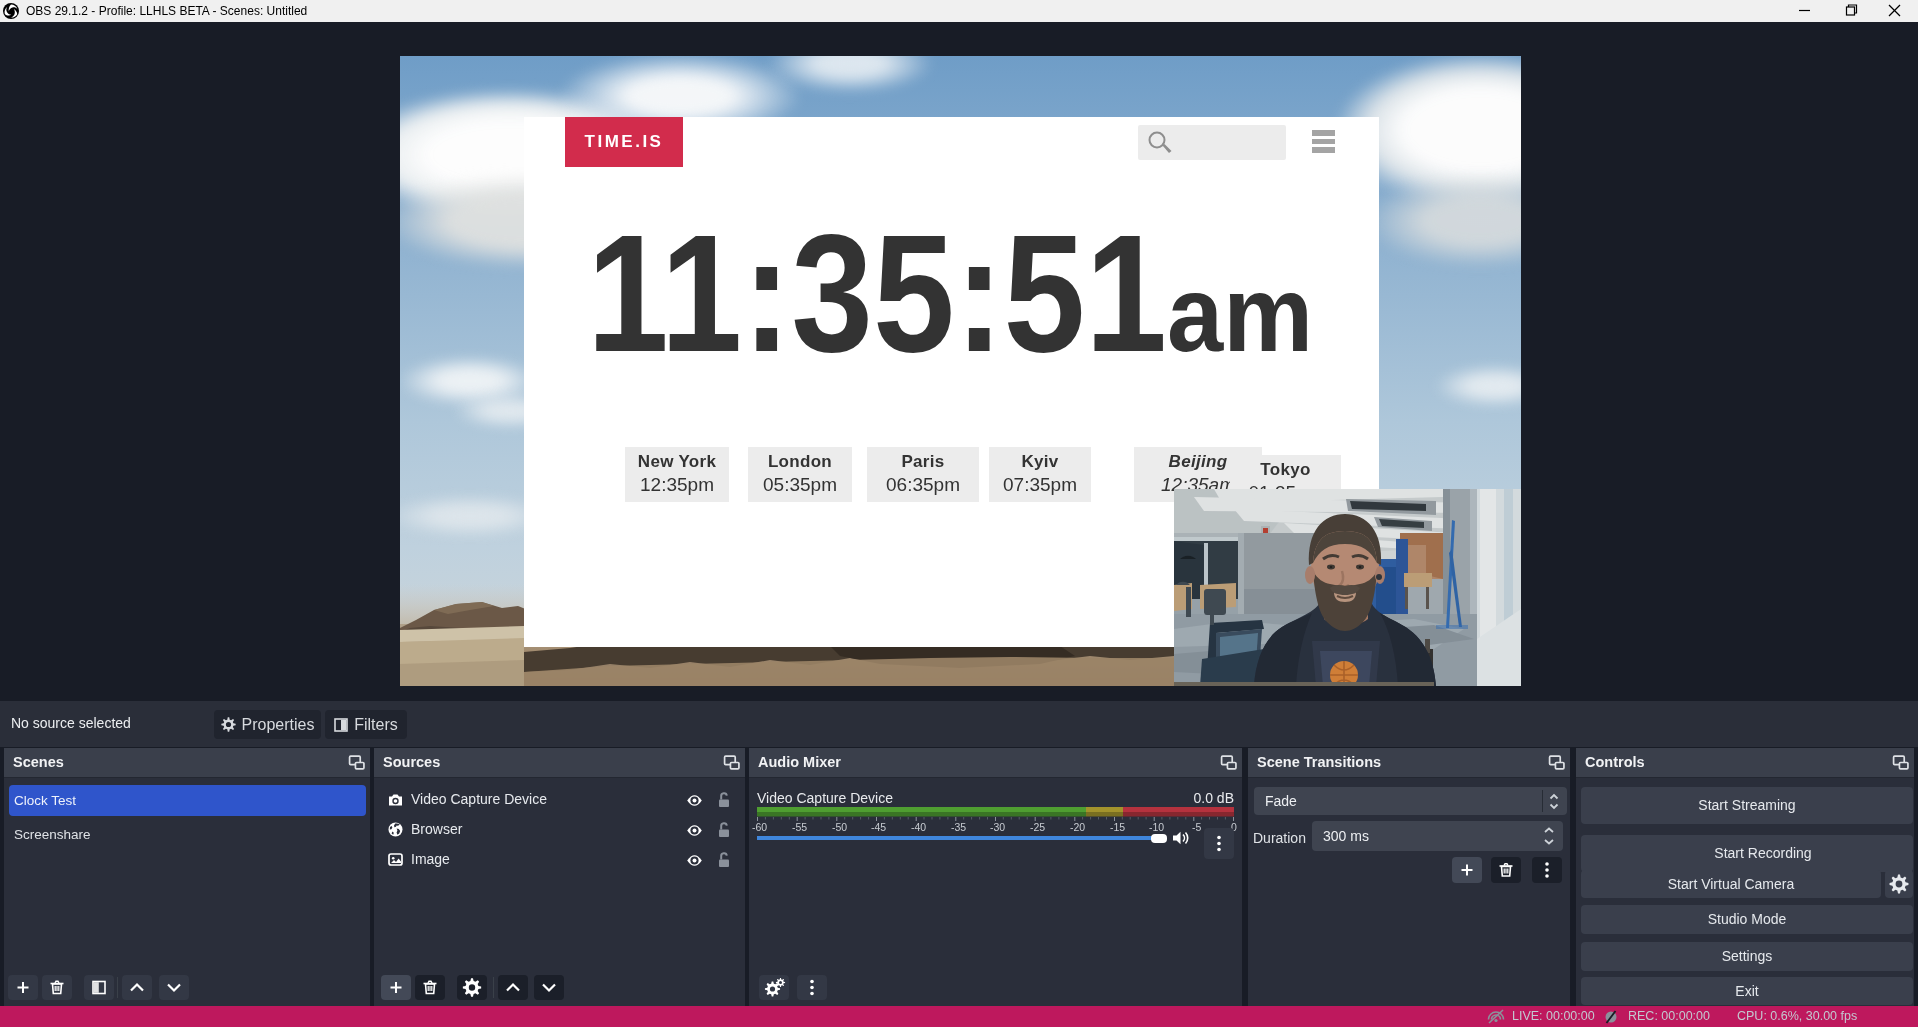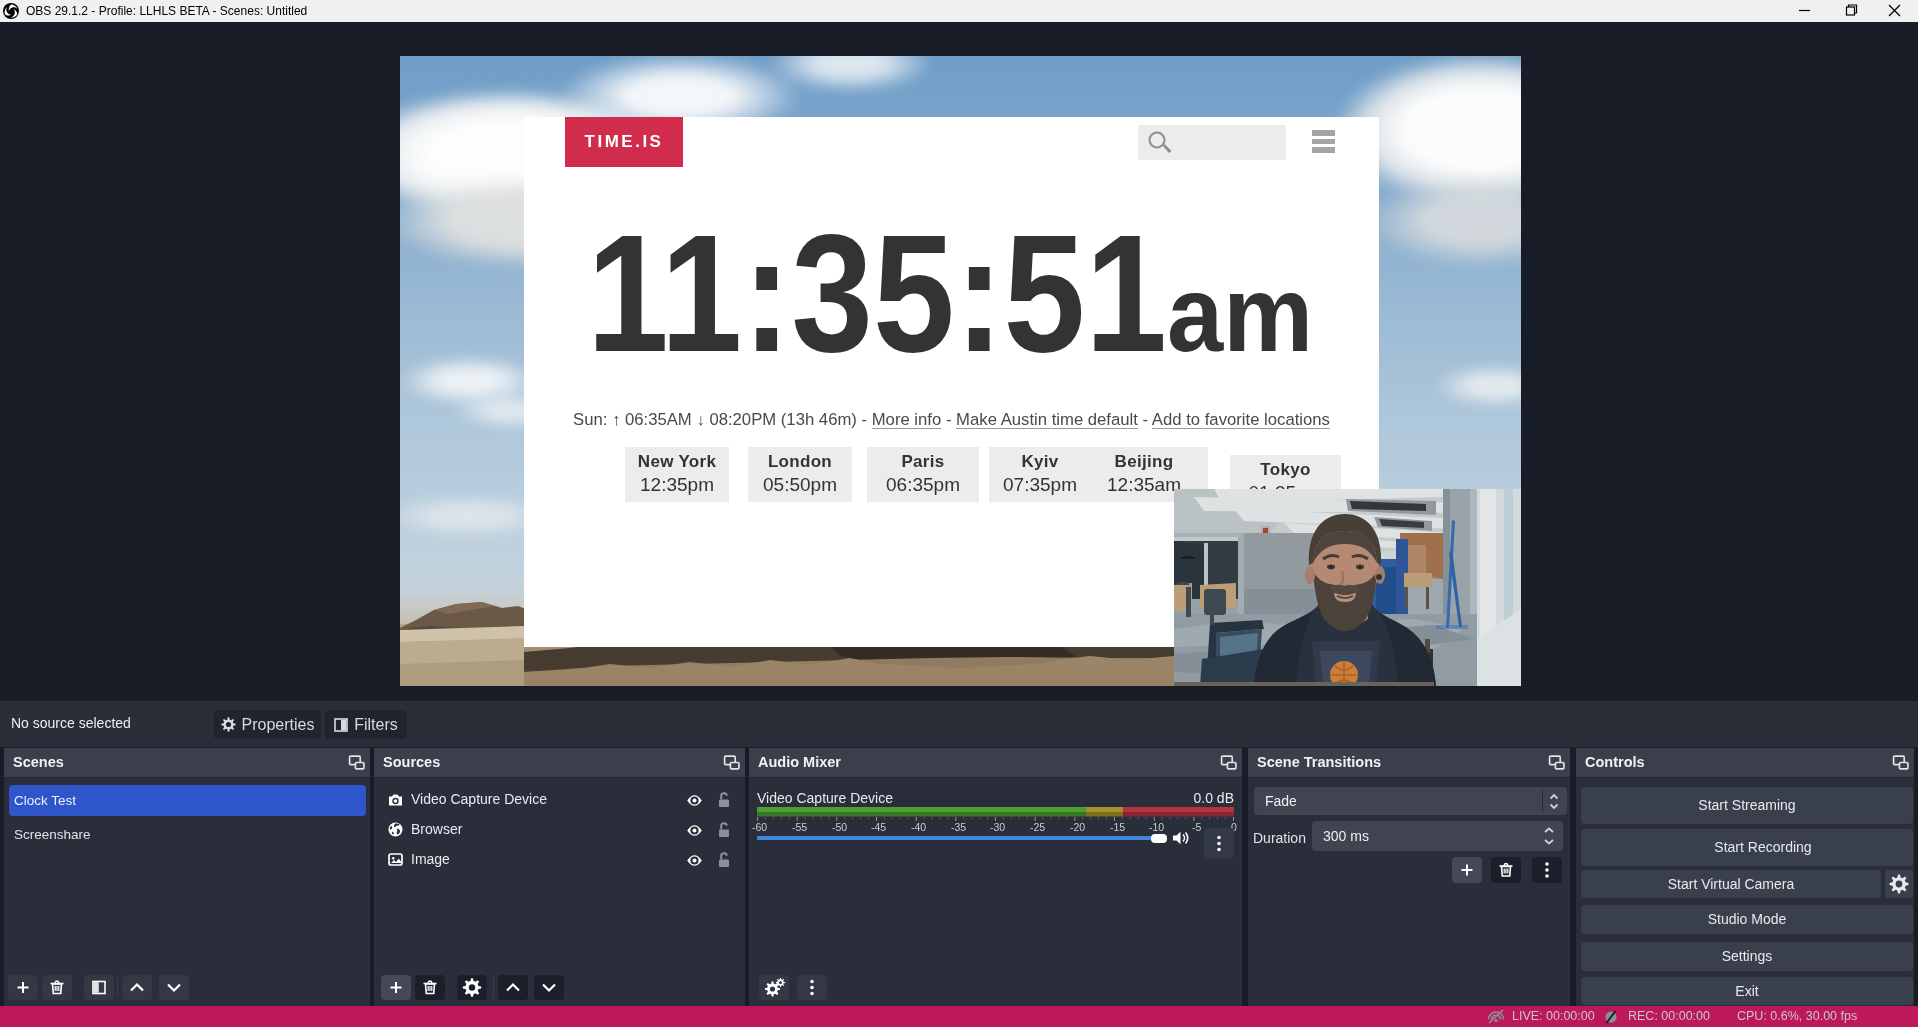--- a/index.html
+++ b/index.html
@@ -114,38 +114,37 @@
           </div>
         <div class="abs" id="hamb">
             <div></div>
             <div></div>
             <div></div>
           </div>
         <svg class="abs" style="left:0;top:0;" width="855" height="530" viewBox="0 0 855 530">
           <text x="63" y="234" textLength="580" lengthAdjust="spacingAndGlyphs" font-family="Liberation Sans" font-weight="bold" font-size="167" fill="#333333">11:35:51</text>
           <text x="643" y="234" textLength="146" lengthAdjust="spacingAndGlyphs" font-family="Liberation Sans" font-weight="bold" font-size="107" fill="#333333">am</text>
         </svg>
-        <div class="abs" id="sunline">Sun: ↑ 06:35AM ↓ 08:20PM (13h 46m) - <u>More info</u> - <u>Make Austin time default</u> - <u>Add to favorite locations</u></div>
         <div class="citybox" style="left:101px; width:104px; height:55px;">
             <div class="cityname">New York</div>
             <div class="citytime">12:35pm</div>
           </div>
         <div class="citybox" style="left:224px; width:104px; height:55px;">
             <div class="cityname">London</div>
-            <div class="citytime">05:50pm</div>
+            <div class="citytime">05:35pm</div>
           </div>
         <div class="citybox" style="left:343px; width:112px; height:55px;">
             <div class="cityname">Paris</div>
             <div class="citytime">06:35pm</div>
           </div>
         <div class="citybox" style="left:465px; width:102px; height:55px;">
             <div class="cityname">Kyiv</div>
             <div class="citytime">07:35pm</div>
           </div>
-        <div class="citybox" style="left:556px; width:128px; height:55px;">
+        <div class="citybox" style="left:610px; width:128px; height:55px;font-style:italic;">
             <div class="cityname">Beijing</div>
             <div class="citytime">12:35am</div>
           </div>
         <div class="citybox" style="left:706px; width:111px; height:55px;margin-top:8px;">
             <div class="cityname">Tokyo</div>
             <div class="citytime">01:35am</div>
           </div>
       </div>
       <svg class="abs" id="webcam" style="left:774px;top:433px;" width="347" height="197" viewBox="0 0 347 197">
         <rect x="0" y="0" width="347" height="197" fill="#a9b1b7"></rect>
@@ -556,21 +555,21 @@
             <circle cx="15" cy="19" r="1.8"></circle>
           </g>
         </svg></div>
   </div>
   <div class="panel" id="p-controls" style="left:1576px; top:748px; width:338px; height:259px;">
     <div class="phead">Controls<svg class="popout" viewBox="0 0 16 14">
           <rect x="1.5" y="1" width="10" height="8" rx="1" fill="none" stroke="#dfe2e6" stroke-width="1.6"></rect>
           <rect x="7" y="7" width="8" height="6" rx="1" fill="#3a3f4b" stroke="#dfe2e6" stroke-width="1.6"></rect>
         </svg></div>
     <div class="ctlbtn" style="top:39px;height:37px;line-height:37px;">Start Streaming</div>
-    <div class="ctlbtn" style="top:81px;height:37px;line-height:37px;padding-left:32px;">Start Recording</div>
+    <div class="ctlbtn" style="top:87px;height:37px;line-height:37px;padding-left:32px;">Start Recording</div>
     <div class="ctlbtn" style="top:122px;height:28px;line-height:28px;width:300px;">Start Virtual Camera</div>
     <div class="abs" style="left:309px;top:122px;width:28px;height:28px;background:#3a3f4c;border-radius:4px;">
       <svg viewBox="0 0 28 28" width="28" height="28">
           <path d="M12.35 7.40 L13.01 4.55 L14.99 4.55 L15.65 7.40 L17.50 8.17 L19.98 6.62 L21.38 8.02 L19.83 10.50 L20.60 12.35 L23.45 13.01 L23.45 14.99 L20.60 15.65 L19.83 17.50 L21.38 19.98 L19.98 21.38 L17.50 19.83 L15.65 20.60 L14.99 23.45 L13.01 23.45 L12.35 20.60 L10.50 19.83 L8.02 21.38 L6.62 19.98 L8.17 17.50 L7.40 15.65 L4.55 14.99 L4.55 13.01 L7.40 12.35 L8.17 10.50 L6.62 8.02 L8.02 6.62 L10.50 8.17 Z M17.40 14.00 A3.4 3.4 0 1 0 10.60 14.00 A3.4 3.4 0 1 0 17.40 14.00 Z" fill="#e6e9ed" fill-rule="evenodd"></path>
         </svg>
     </div>
     <div class="ctlbtn" style="top:157px;height:29px;line-height:29px;">Studio Mode</div>
     <div class="ctlbtn" style="top:194px;height:29px;line-height:29px;">Settings</div>
     <div class="ctlbtn" style="top:229px;height:28px;line-height:28px;">Exit</div>
   </div>

